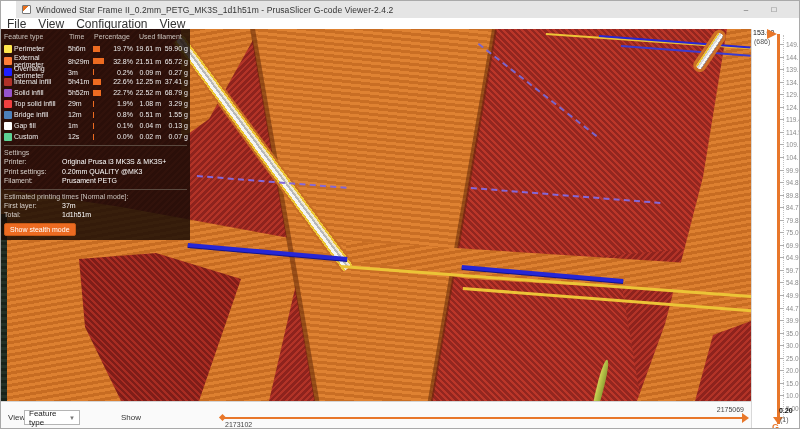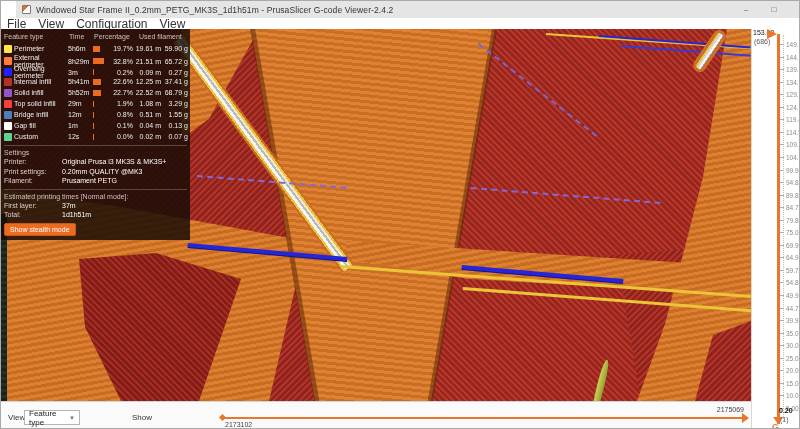--- a/index.html
+++ b/index.html
@@ -108,21 +108,21 @@
   .slider-min-layer { position:absolute; left:28px; top:387px; color:#555; }
   .g-label { position:absolute; left:20px; top:393px; color:#e8772a; font-weight:bold; font-size:9px; }
   .vtick { position:absolute; left:28px; display:flex; align-items:center; gap:2px; height:7px; }
   .vtick-dash { width:4px; height:1px; background:#b0b0b0; }
   .vtick-label { font-size:6.5px; color:#8a8a8a; white-space:nowrap; }
   
   .bottombar { position:absolute; left:0; top:400px; width:750px; height:29px;
     background:#fafafa; border-top:1px solid #d4d4d4; font-size:8px; }
   .bb-label { position:absolute; top:11px; color:#333; }
   .bb-view-label { left:7px; }
-  .bb-show-label { left:87px;padding-left:44px; }
+  .bb-show-label { left:76px;padding-left:44px; }
   .select { position:absolute; top:8px; height:15px; background:#fff; border:1px solid #b5b5b5;
     display:flex; align-items:center; padding:0 4px; color:#222; }
   .sel-view { left:23px; width:56px; }
   .sel-show { left:103px; width:110px; }
   .chev { margin-left:auto; font-size:6px; color:#777; }
   .hslider-line { position:absolute; left:222px; top:15px; width:520px; height:2px; background:#e8772a; }
   .hslider-start { position:absolute; left:219px; top:13px; width:5px; height:5px; background:#e8772a; transform:rotate(45deg); }
   .hslider-arrow { position:absolute; left:741px; top:11px; width:0; height:0;
     border-left:7px solid #e8772a; border-top:5px solid transparent; border-bottom:5px solid transparent; }
   .hslider-min { position:absolute; left:224px; top:19px; font-size:7px; color:#444; }

